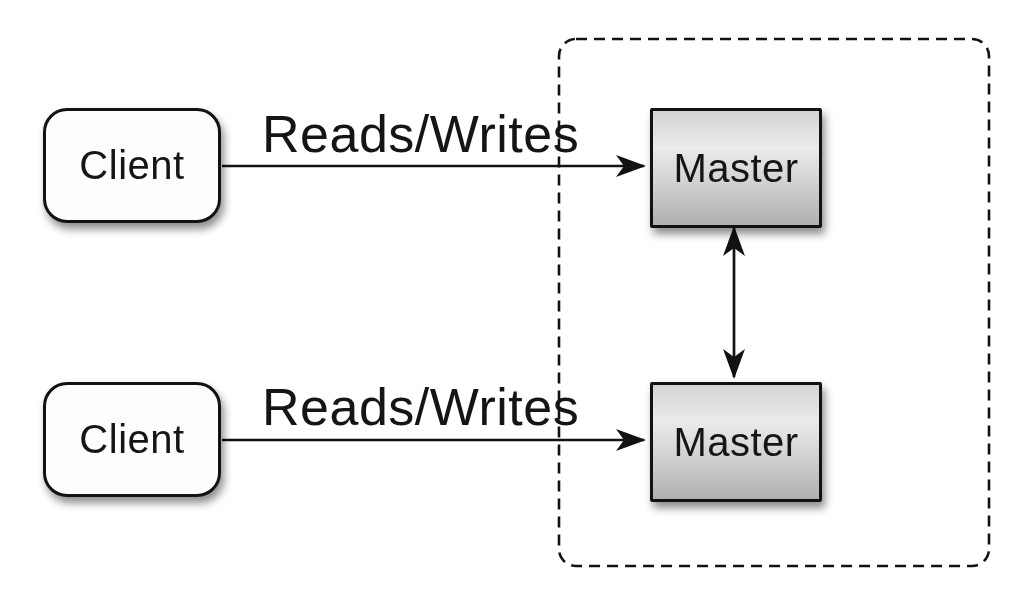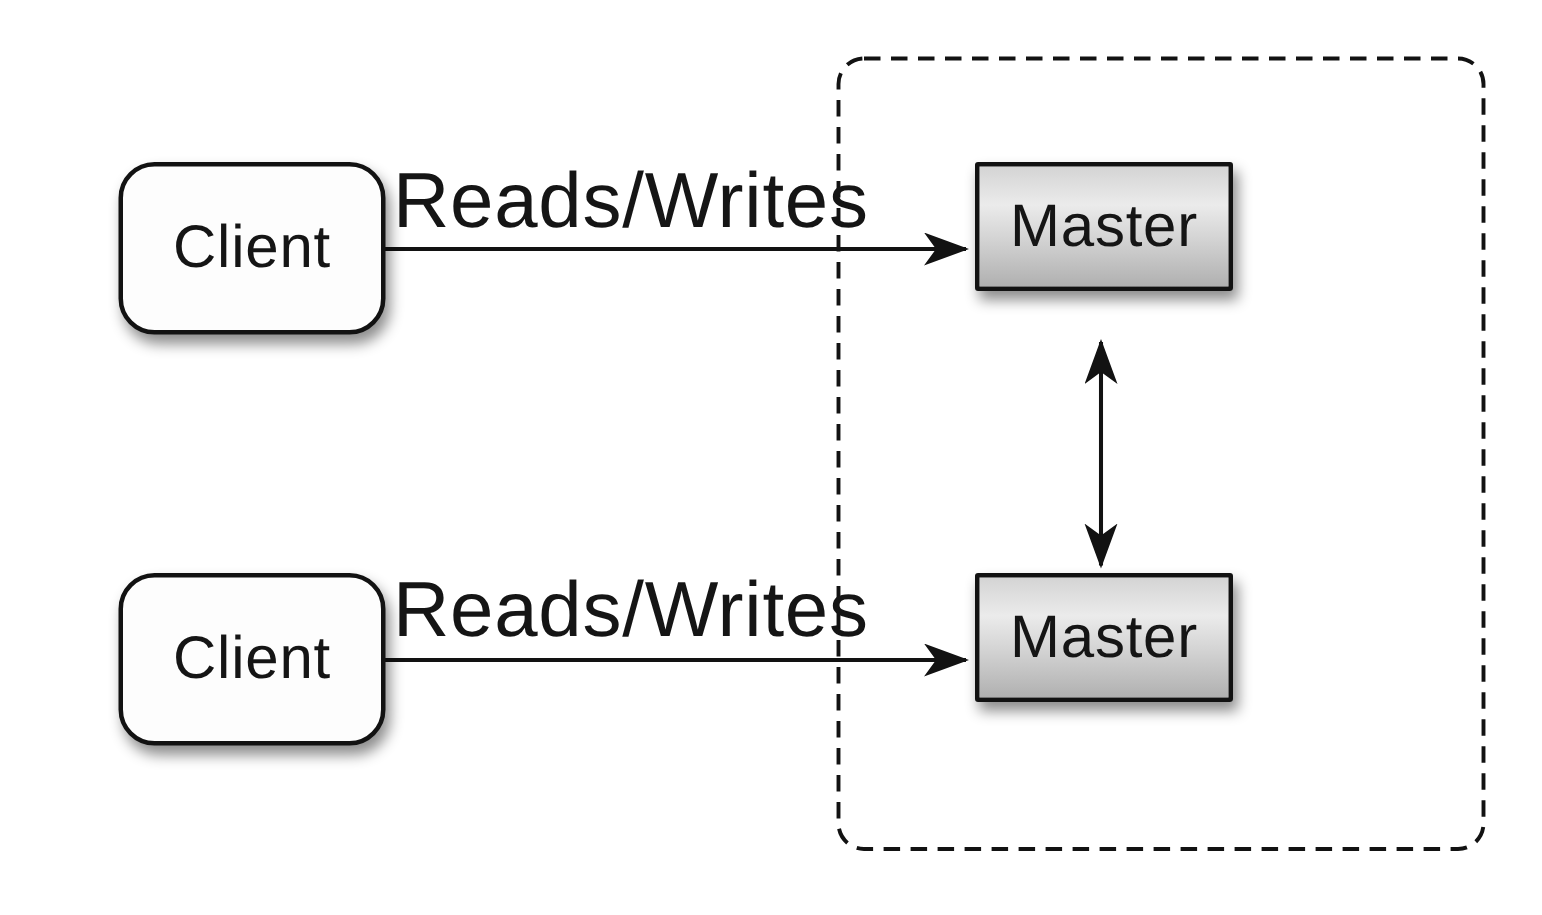--- a/index.html
+++ b/index.html
@@ -33,28 +33,27 @@
     letter-spacing: 0.5px;
   }
   .client {
     left: 43px;
     width: 178px;
     height: 115px;
     background: #fdfdfd;
     border: 3.5px solid #121212;
     border-radius: 24px;
     box-shadow: 3px 6px 9px rgba(0, 0, 0, 0.45);
-    margin-left: 36px;
   }
   .client.top { top: 108px; }
   .client.bottom { top: 382px; }
   .master {
     left: 650px;
     width: 172px;
-    height: 86px;
+    height: 120px;
     background: linear-gradient(180deg, #d4d4d4 0%, #ebebeb 32%, #d2d2d2 62%, #b0b0b0 100%);
     border: 3px solid #121212;
     border-radius: 2px;
     box-shadow: 3px 6px 9px rgba(0, 0, 0, 0.45);
   }
   .master.top { top: 108px; }
   .master.bottom { top: 382px; }
   .edge-label {
     position: absolute;
     white-space: nowrap;

